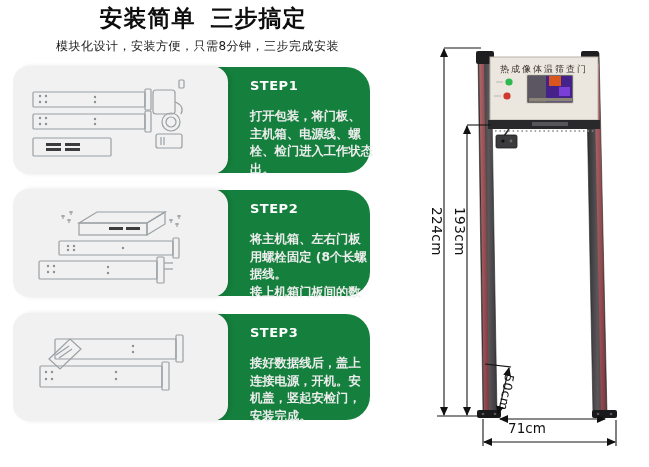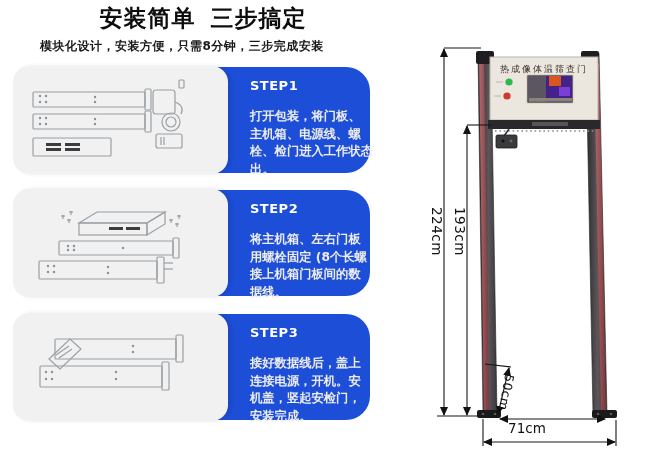--- a/index.html
+++ b/index.html
@@ -3,24 +3,24 @@
 <meta charset="utf-8">
 <style>
   html,body{margin:0;padding:0;}
   body{width:649px;height:467px;position:relative;background:#ffffff;
        font-family:"DejaVu Sans","Liberation Sans",sans-serif;overflow:hidden;}
   .abs{position:absolute;}
 
   
   .title{left:70px;top:3px;width:266px;text-align:center;
          font-size:23px;font-weight:800;letter-spacing:1px;color:#0d0d0d;font-family:Liberation Mono, monospace;}
-  .subtitle{left:40px;top:38px;width:315px;
-            font-size:12px;font-weight:700;letter-spacing:.5px;color:#1a1a1a;}
-
-  .dark-card{left:128px;width:242px;height:106px;background:#1d4ed8;border-radius:24px;z-index:1;}
+  .subtitle{left:40px;top:38px;width:315px;text-align:center;
+            font-size:12px;font-weight:400;letter-spacing:.5px;color:#1a1a1a;}
+
+  .dark-card{left:128px;width:242px;height:106px;background:#15803d;border-radius:24px;z-index:1;}
   .white-card{left:13px;width:215px;height:108px;background:#f1f1f1;border-radius:16px;z-index:2;
               box-shadow:3px 0 4px rgba(0,0,0,.10);}
   .step-label{position:absolute;left:122px;top:11px;font-size:13px;font-weight:800;
               color:#ffffff;letter-spacing:.5px;}
   .step-body{position:absolute;left:122px;top:29px;width:118px;margin-top:12px;}
   .step-line{font-size:12.3px;line-height:17.5px;font-weight:600;color:#ededed;white-space:nowrap;}
 
   .illus{position:absolute;left:0;top:0;}
 
   
@@ -82,22 +82,22 @@
         <rect x="52" y="82" width="15" height="3"></rect>
     </g>
   </svg>
 </div>
 
 <div class="abs dark-card" style="top:190px">
   <div class="step-label">STEP2</div>
   <div class="step-body">
     <div class="step-line">将主机箱、左右门板</div>
     <div class="step-line">用螺栓固定 (8个长螺</div>
+    <div class="step-line">据线。</div>
     <div class="step-line">接上机箱门板间的数</div>
-    <div class="step-line">据线。</div>
   </div>
 </div>
 <div class="abs white-card" style="top:189px">
   <svg class="illus" width="215" height="108" viewBox="0 0 215 108">
     <g stroke="#9aa0a4" fill="none" stroke-width="1.2">
       <polygon points="66,34 84,23 152,23 134,34"></polygon>
       <rect x="66" y="34" width="68" height="12"></rect>
       <polygon points="134,34 152,23 152,35 134,46"></polygon>
       <rect x="46" y="52" width="114" height="14" rx="1"></rect>
       <rect x="160" y="49" width="6" height="20" rx="1"></rect>

